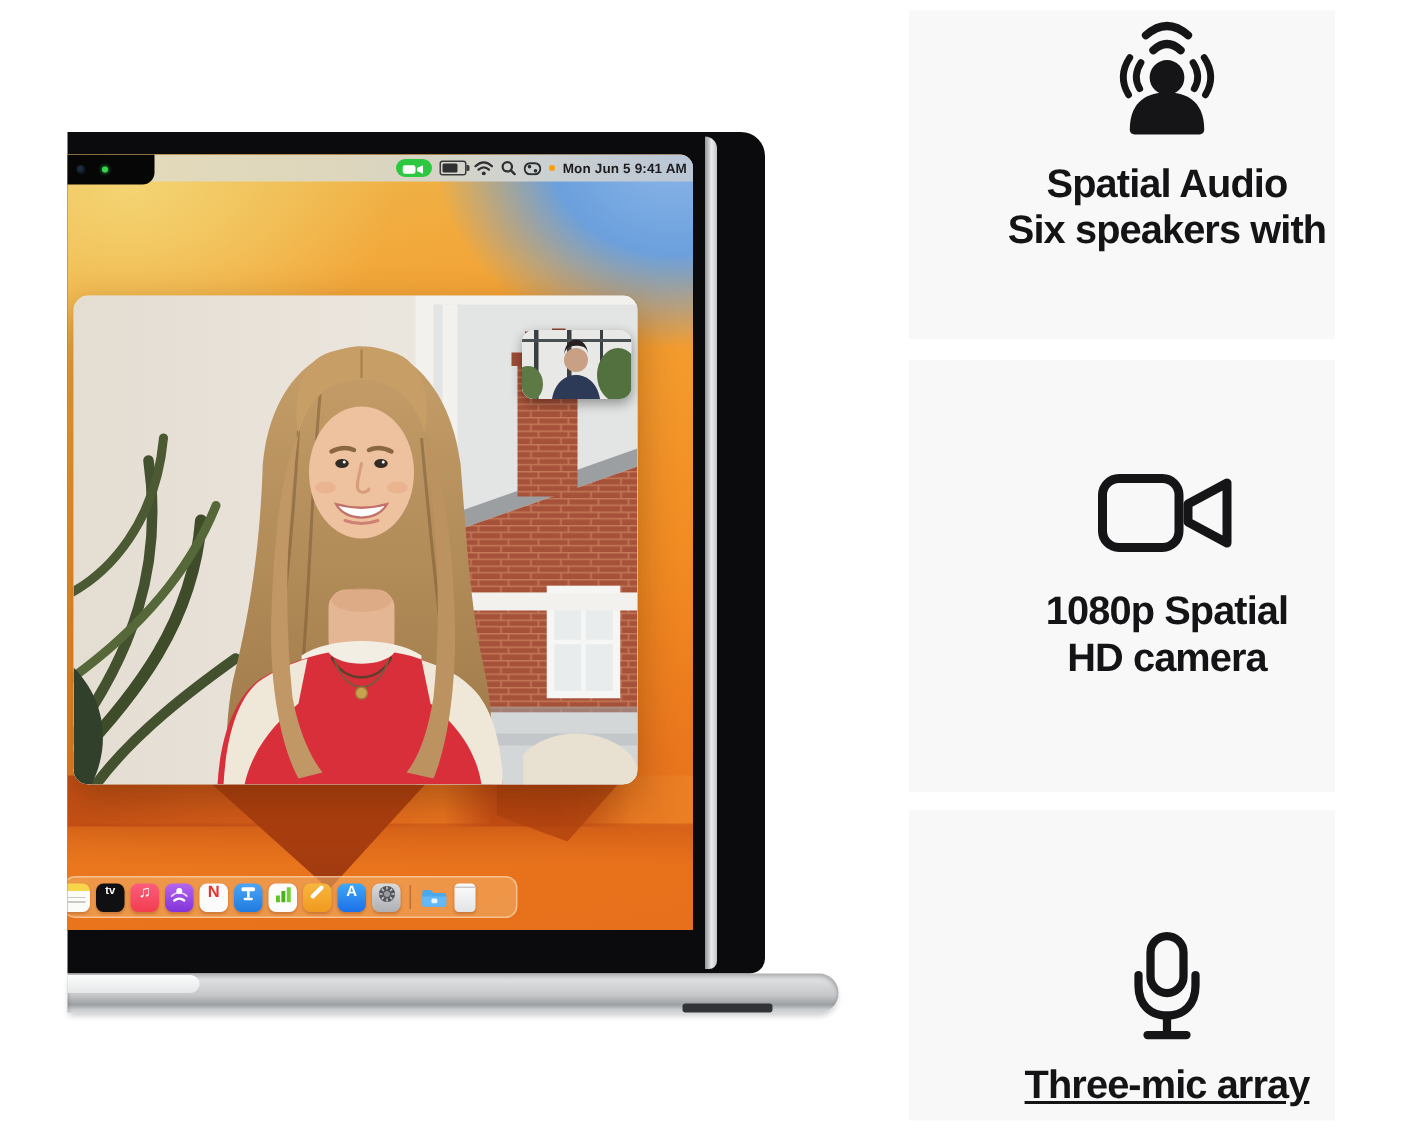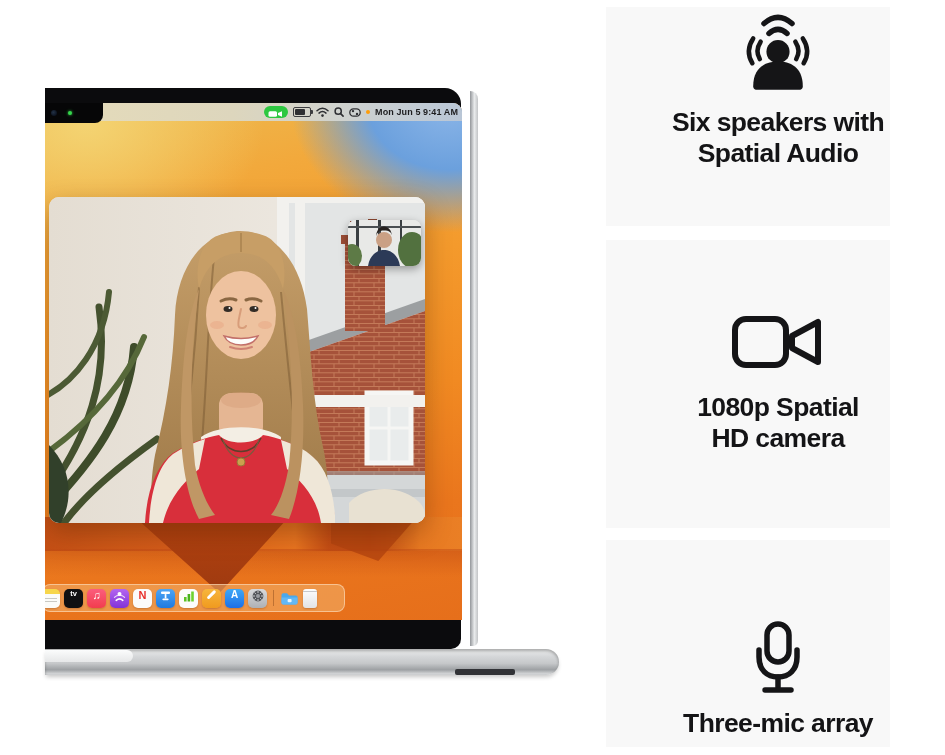--- a/index.html
+++ b/index.html
@@ -1,20 +1,20 @@
 <!DOCTYPE html>
 <html><head>
 <meta charset="utf-8">
 <style>
   html,body{margin:0;padding:0;background:#fff;}
   .stage{position:relative;width:945px;height:755px;background:#fff;overflow:hidden;
          font-family:"Liberation Sans","DejaVu Sans",sans-serif;}
 
   
-  .lid{position:absolute;left:45px;top:88px;width:416px;height:561px;background:#0b0b0d;
+  .lid{position:absolute;left:45px;top:88px;width:465px;height:561px;background:#0b0b0d;
        border-radius:0 16px 10px 0;}
   .lid-rim{position:absolute;left:425px;top:3px;bottom:3px;width:8px;
        background:linear-gradient(90deg,#93969a,#e9ebec 55%,#c2c4c6);border-radius:0 12px 8px 0;}
   .screen{position:absolute;left:0;top:15px;width:417px;height:517px;overflow:hidden;
        border-radius:0 9px 0 0;background:#e98a20;}
 
   
   .wallpaper{position:absolute;inset:0;background:
       radial-gradient(260px 190px at 10% 4%, rgba(244,213,116,.95) 0%, rgba(244,213,116,0) 68%),
       radial-gradient(215px 175px at 97% 0%, #8cb6e8 0%, #6ba0dd 38%, rgba(107,160,221,0) 74%),
@@ -307,22 +307,22 @@
           <path d="M20,30 Q10,45 19,60" stroke-width="5.5"></path>
           <path d="M29,34 Q22,45 28,55" stroke-width="5.5"></path>
           <path d="M80,30 Q90,45 81,60" stroke-width="5.5"></path>
           <path d="M71,34 Q78,45 72,55" stroke-width="5.5"></path>
         </g>
         <circle cx="50" cy="46" r="14" fill="#151517"></circle>
         <path d="M20,88 C20,64 36,58 50,58 C64,58 80,64 80,88 C80,91 78,92 75,92 L25,92 C22,92 20,91 20,88 Z" fill="#151517"></path>
       </svg>
     </div>
     <div class="ftext" style="top:100px;">
+      <div>Spatial Audio</div>
       <div>Six speakers with</div>
-      <div>Spatial Audio</div>
     </div>
   </div>
 
   <div class="card card2">
     <div class="ficon" style="top:72px;">
       <svg width="96" height="60" viewBox="0 0 96 60">
         <g fill="none" stroke="#151517" stroke-width="6" stroke-linejoin="round" stroke-linecap="round">
           <rect x="5" y="7" width="51" height="46" rx="11"></rect>
           <path d="M62,24 L88,10 L88,50 L62,36 Z"></path>
         </g>
@@ -338,18 +338,18 @@
     <div class="ficon" style="top:80px;">
       <svg width="54" height="76" viewBox="0 0 54 76">
         <g fill="none" stroke="#151517" stroke-width="5.5" stroke-linecap="round">
           <rect x="16" y="4" width="22" height="38" rx="11"></rect>
           <path d="M8,30 L8,37 C8,50 16,57 27,57 C38,57 46,50 46,37 L46,30"></path>
           <path d="M27,57 L27,67"></path>
           <path d="M14,70 L40,70"></path>
         </g>
       </svg>
     </div>
-    <div class="ftext" style="top:168px;">
+    <div class="ftext" style="top:168px;text-decoration:underline;">
       <div>Three-mic array</div>
     </div>
   </div>
 
 </div>
 
 </body></html>

